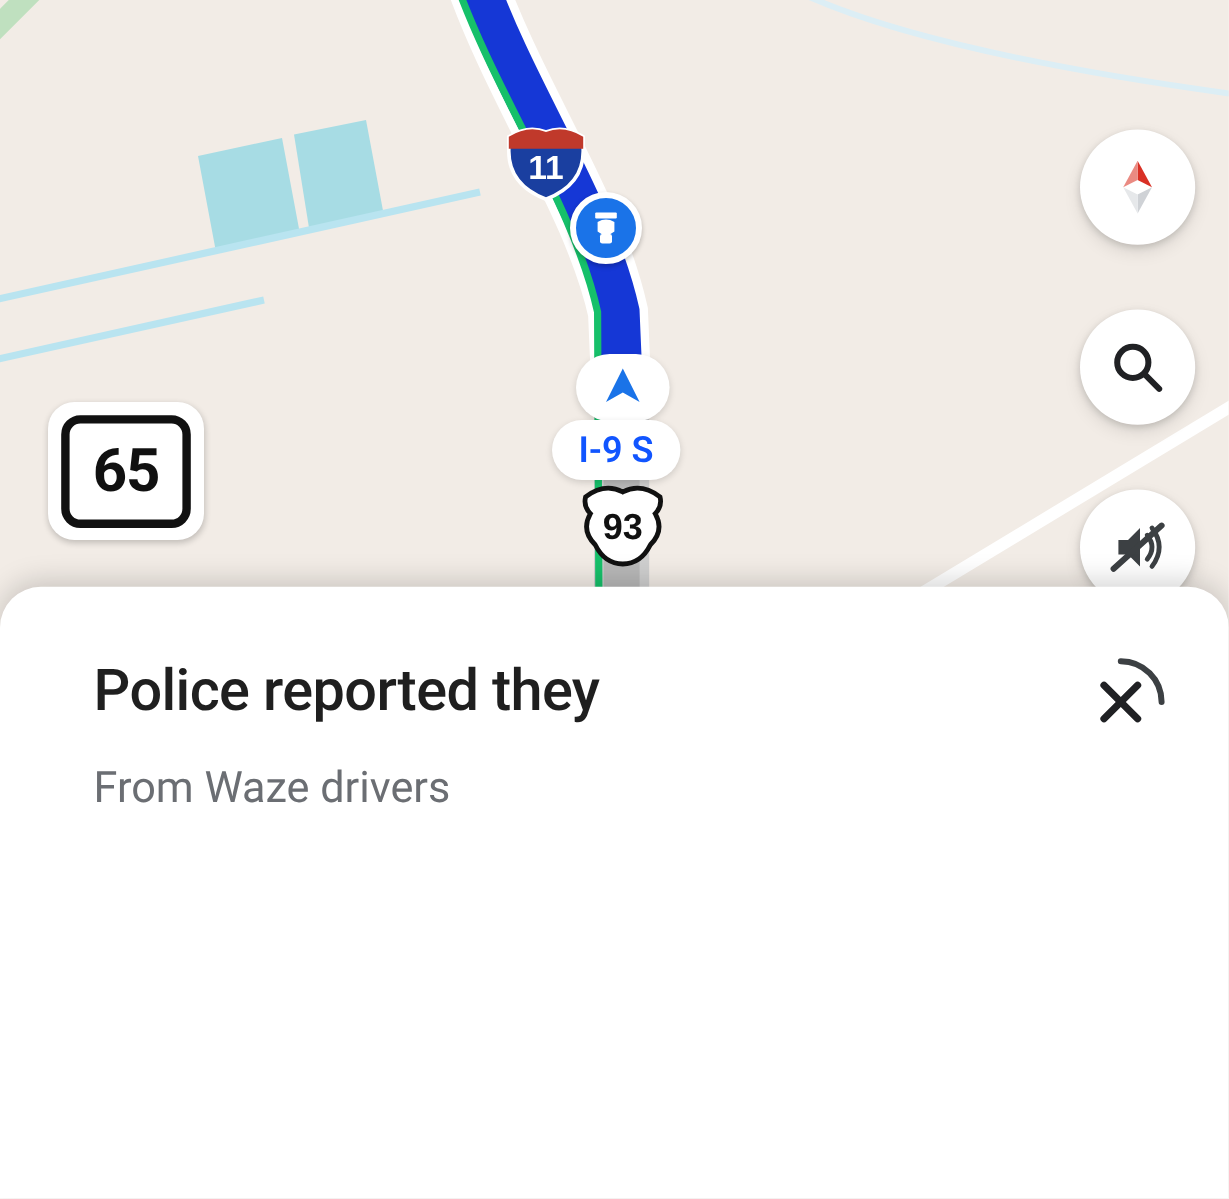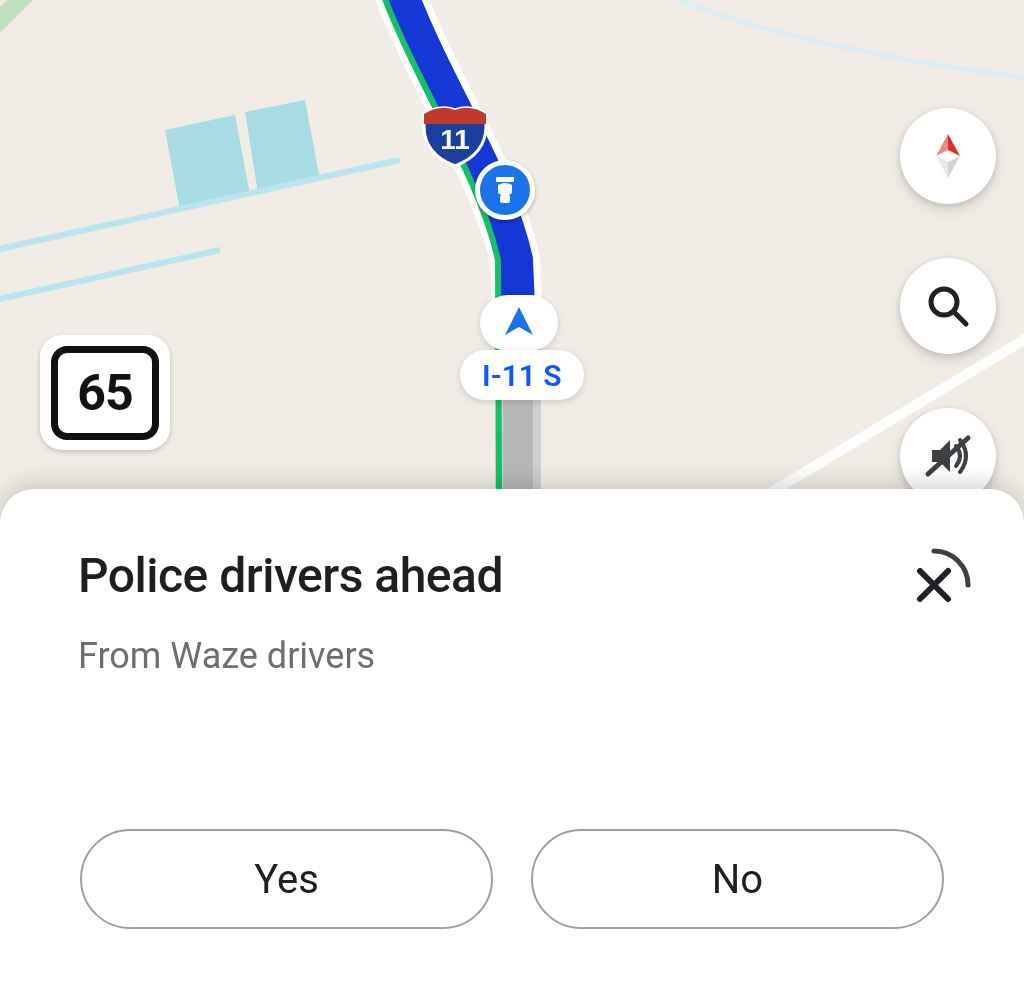--- a/index.html
+++ b/index.html
@@ -226,35 +226,37 @@
       <rect x="12" y="22" width="10" height="8" rx="2" fill="#fff"></rect>
     </svg>
   </div>
 
   <div class="current-pos">
     <svg width="40" height="40" viewBox="0 0 40 40">
       <polygon points="20,4 34,32 20,24 6,32" fill="#1a73e8"></polygon>
     </svg>
   </div>
 
-  <div class="route-pill">I-11 S</div>
-
+  <div class="route-pill">I-9 S</div>
+
+  <div class="us-shield">
+    <svg width="74" height="74" viewBox="0 0 74 74">
+      <path d="M 6 14 Q 22 2 37 10 Q 52 2 68 14 Q 70 22 64 28 Q 72 42 60 54 Q 52 70 37 70 Q 22 70 14 54 Q 2 42 10 28 Q 4 22 6 14 Z" fill="#fff" stroke="#111" stroke-width="4"></path>
+      <text x="37" y="49" text-anchor="middle" fill="#111" font-size="30" font-weight="700" font-family="Arial">93</text>
+    </svg>
+  </div>
 
   <div class="sheet">
-    <div class="sheet-title">Police drivers ahead</div>
+    <div class="sheet-title">Police reported they</div>
     <div class="sheet-sub">From Waze drivers</div>
 
     <div class="close-btn">
       <svg width="84" height="84" viewBox="0 0 84 84">
 
         <path d="M 42 8 A 34 34 0 0 1 76 42" stroke="#3c4043" stroke-width="5" fill="none" stroke-linecap="round"></path>
         <line x1="28" y1="28" x2="56" y2="56" stroke="#202124" stroke-width="6" stroke-linecap="round"></line>
         <line x1="56" y1="28" x2="28" y2="56" stroke="#202124" stroke-width="6" stroke-linecap="round"></line>
       </svg>
     </div>
 
-    <div class="btn-row">
-      <div class="pill-btn">Yes</div>
-      <div class="pill-btn">No</div>
-    </div>
   </div>
 
 </div>
 
 </body></html>

